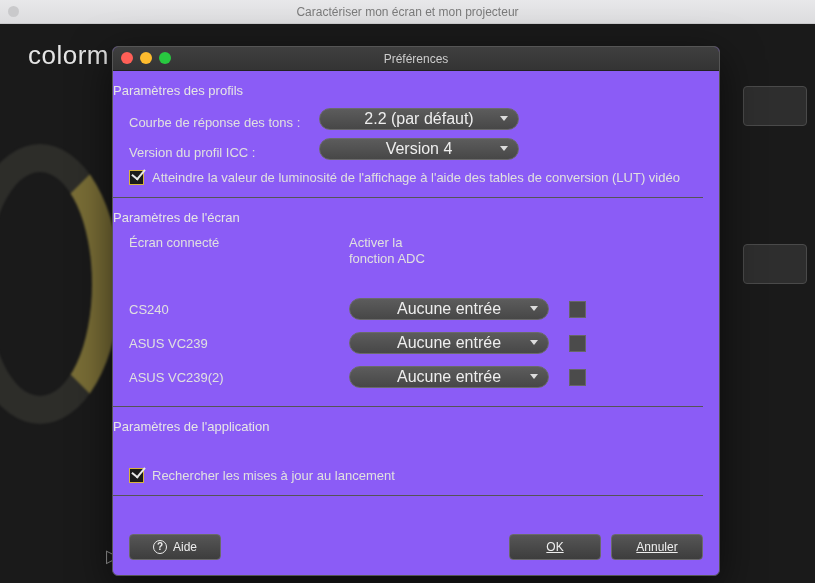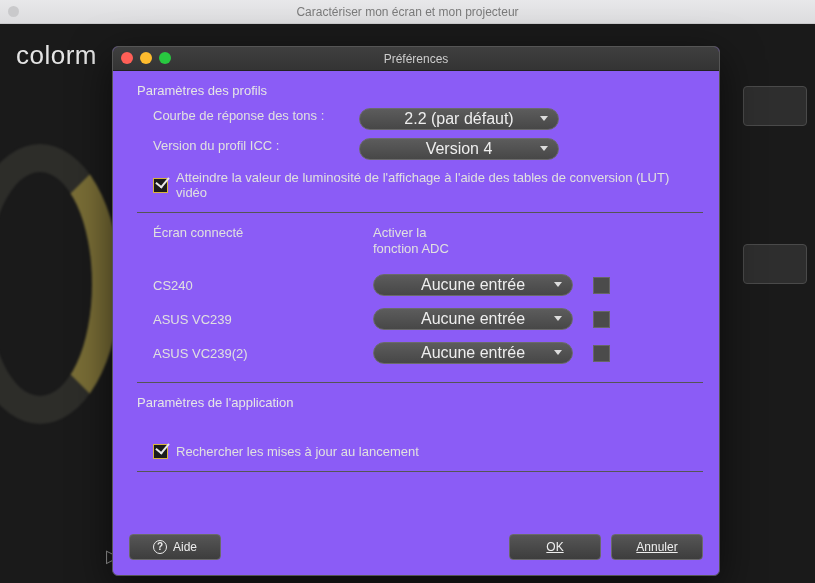--- a/index.html
+++ b/index.html
@@ -26,21 +26,21 @@
     position: absolute; left: 8px; top: 6px;
     width: 11px; height: 11px; border-radius: 50%;
     background: #c9c9cb;
   }
   .app-body {
     background: #1a1a1a;
     height: 559px;
     position: relative;
   }
   .logo {
-    position: absolute; top: 16px; left: 16px;
+    position: absolute; top: 16px; left: 28px;
     font-size: 26px; color: #e4e4e4; font-weight: 300; letter-spacing: 0.5px;
   }
   .swirl {
     position: absolute; left: -40px; top: 120px; width: 160px; height: 280px;
     border: 28px solid #3a3a34;
     border-right-color: #b8a54a;
     border-radius: 50%;
     opacity: .6;
     filter: blur(1px);
   }
@@ -68,25 +68,25 @@
     background: linear-gradient(#3f3f3f,#343434);
     border-bottom: 1px solid #222;
     position: relative;
     text-align: center;
     font-size: 12px; line-height: 24px; color: #ccc;
   }
   .traffic { position: absolute; left: 8px; top: 5px; display: flex; gap: 7px; }
   .tl { width: 12px; height: 12px; border-radius: 50%; }
   .tl.red { background: #ff5f57; } .tl.yel { background: #febc2e; } .tl.grn { background: #28c840; }
 
-  .modal-body { flex: 1; padding: 6px 16px 0 24px; overflow: hidden; }
+  .modal-body { flex: 1; padding: 6px 16px 0 0; overflow: hidden; }
   .section-title { color: #e6e6e6; font-size: 13px; margin: 6px 0 10px 0; }
   .indent { padding-left: 16px; }
 
-  .formrow { display: flex; align-items: flex-start; margin: 8px 0; gap: 16px; }
+  .formrow { display: flex; align-items: flex-end; margin: 8px 0; }
   .formrow .lab { width: 190px; color: #e0e0e0; }
 
   .dropdown {
     width: 200px; height: 22px;
     background: linear-gradient(#5c5c5c,#474747);
     border: 1px solid #6a6a6a;
     border-radius: 11px;
     color: #eee; font-size: 16px;
     display: flex; align-items: center; justify-content: center;
     position: relative;
@@ -120,21 +120,21 @@
     border: 1px solid #666;
     cursor: pointer;
   }
 
   .divider { border: none; border-top: 1px solid #555; margin: 12px 0; }
 
   .cols { display: flex; }
   .col-a { width: 220px; }
   .col-b { width: 220px; }
   .col-c { flex: 1; }
-  .colhead { color: #e0e0e0; margin-bottom: 12px; }
+  .colhead { color: #e0e0e0; margin-bottom: 26px; }
   .trow { display: flex; align-items: center; height: 34px; }
   .trow .col-a { color: #e0e0e0; }
 
   .footer {
     height: 50px;
     display: flex; align-items: center;
     padding: 0 16px 6px 16px; gap: 10px;
   }
   .spacer { flex: 1; }
   .btn {
@@ -198,20 +198,21 @@
           </div>
         </div>
         <div class="check-row">
           <div class="cbox checked"></div>
           <div style="color:#e0e0e0;">Atteindre la valeur de luminosité de l'affichage à l'aide des tables de conversion (LUT) vidéo</div>
         </div>
       </div>
 
       <hr class="divider">
 
+      <div class="section-title">Paramètres de l'écran</div>
       <div class="indent">
         <div class="cols">
           <div class="col-a colhead">Écran connecté</div>
           <div class="col-c colhead" style="white-space:pre-line; line-height:1.2;"><span>Activer la
 fonction ADC</span></div>
         </div>
         <div id="display-rows">
             <div class="trow">
               <div class="col-a">CS240</div>
               <div class="col-b">

